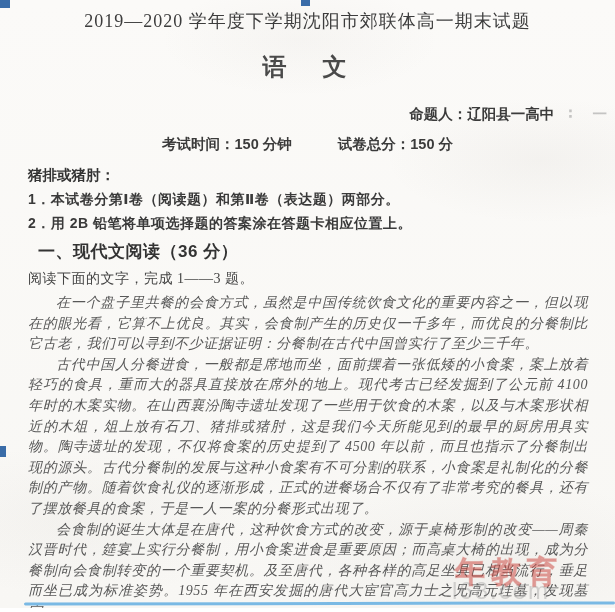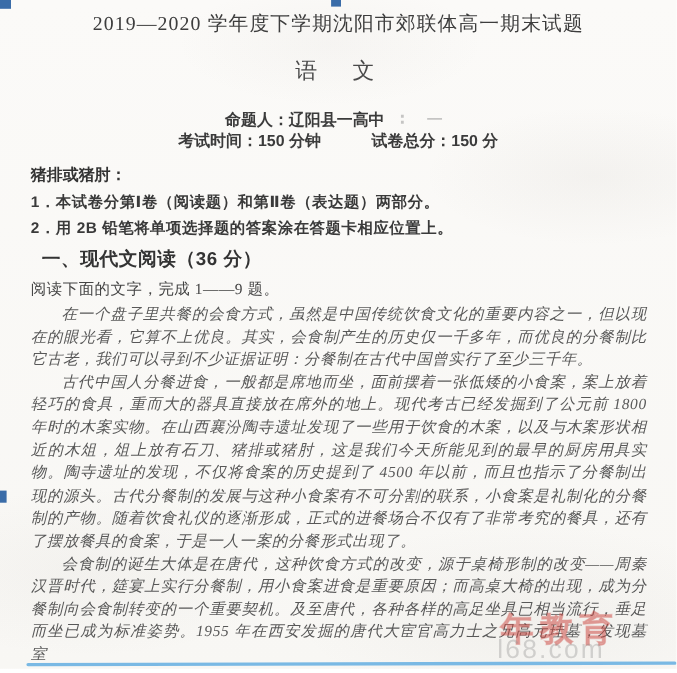--- a/index.html
+++ b/index.html
@@ -24,40 +24,40 @@
     margin:9px 0 0 0;
     text-align:center;
     font-size:18px;
     font-weight:normal;
     letter-spacing:1px;
     color:#3d3d3d;
   }
   .subject-title{
     margin:18px 0 0 0;
     text-align:center;
-    font-size:20px;
-    font-weight:normal;
+    font-size:24px;
+    font-weight:bold;
     letter-spacing:6px;
     color:#4a4a4a;
   }
   .center-line{
     text-align:center;
     font-family:"Liberation Sans","DejaVu Sans",sans-serif;
     font-weight:bold;
     font-size:14.5px;
     color:#3b3b3b;
   }
-  .proposer-line{margin-top:22px;}
+  .proposer-line{margin-top:22px;text-align:right;}
   .faint-marks{
     color:#9a9a9a;
     opacity:.55;
     margin-left:14px;
     letter-spacing:8px;
   }
-  .info-line{margin-top:0;}
+  .info-line{margin-top:11px;}
   .info-gap{display:inline-block;width:46px;}
   .notice-heading{
     margin:12px 0 0 28px;
     font-family:"Liberation Sans","DejaVu Sans",sans-serif;
     font-weight:bold;
     font-size:14.5px;
     color:#333;
   }
   .notice-item{
     margin:6px 0 0 28px;
@@ -146,25 +146,25 @@
 
   <div class="center-line info-line">
     <span>考试时间：150 分钟</span><span class="info-gap"></span><span>试卷总分：150 分</span>
   </div>
 
   <div class="notice-heading">猪排或猪肘：</div>
   <div class="notice-item">1．本试卷分第Ⅰ卷（阅读题）和第Ⅱ卷（表达题）两部分。</div>
   <div class="notice-item">2．用 2B 铅笔将单项选择题的答案涂在答题卡相应位置上。</div>
 
   <div class="section-heading">一、现代文阅读（36 分）</div>
-  <div class="instruction">阅读下面的文字，完成 1——9 题。</div>
+  <div class="instruction">阅读下面的文字，完成 1——3 题。</div>
 
   <div class="passage">
     <div class="body-para">在一个盘子里共餐的会食方式，虽然是中国传统饮食文化的重要内容之一，但以现在的眼光看，它算不上优良。其实，会食制产生的历史仅一千多年，而优良的分餐制比它古老，我们可以寻到不少证据证明：分餐制在古代中国曾实行了至少三千年。</div>
-    <div class="body-para">古代中国人分餐进食，一般都是席地而坐，面前摆着一张低矮的小食案，案上放着轻巧的食具，重而大的器具直接放在席外的地上。现代考古已经发掘到了公元前 1800 年时的木案实物。在山西襄汾陶寺遗址发现了一些用于饮食的木案，以及与木案形状相近的木俎，俎上放有石刀、猪排或猪肘，这是我们今天所能见到的最早的厨房用具实物。陶寺遗址的发现，不仅将食案的历史提到了 4500 年以前，而且也指示了分餐制出现的源头。古代分餐制的发展与这种小食案有不可分割的联系，小食案是礼制化的分餐制的产物。随着饮食礼仪的逐渐形成，正式的进餐场合不仅有了非常考究的餐具，还有了摆放餐具的食案，于是一人一案的分餐形式出现了。</div>
+    <div class="body-para">古代中国人分餐进食，一般都是席地而坐，面前摆着一张低矮的小食案，案上放着轻巧的食具，重而大的器具直接放在席外的地上。现代考古已经发掘到了公元前 4100 年时的木案实物。在山西襄汾陶寺遗址发现了一些用于饮食的木案，以及与木案形状相近的木俎，俎上放有石刀、猪排或猪肘，这是我们今天所能见到的最早的厨房用具实物。陶寺遗址的发现，不仅将食案的历史提到了 4500 年以前，而且也指示了分餐制出现的源头。古代分餐制的发展与这种小食案有不可分割的联系，小食案是礼制化的分餐制的产物。随着饮食礼仪的逐渐形成，正式的进餐场合不仅有了非常考究的餐具，还有了摆放餐具的食案，于是一人一案的分餐形式出现了。</div>
     <div class="body-para">会食制的诞生大体是在唐代，这种饮食方式的改变，源于桌椅形制的改变——周秦汉晋时代，筵宴上实行分餐制，用小食案进食是重要原因；而高桌大椅的出现，成为分餐制向会食制转变的一个重要契机。及至唐代，各种各样的高足坐具已相当流行，垂足而坐已成为标准姿势。1955 年在西安发掘的唐代大宦官高力士之兄高元珪墓，发现墓室</div>
   </div>
 
   <div class="watermark-red">年教育</div>
   <div class="watermark-gray">l68.com</div>
 
   <div class="bottom-line"></div>
 
 </div>
 

